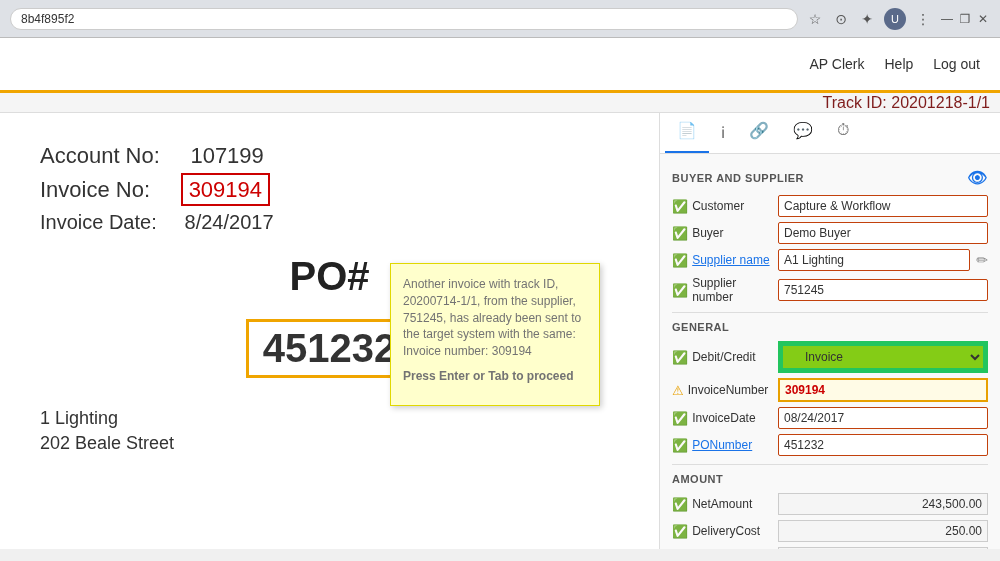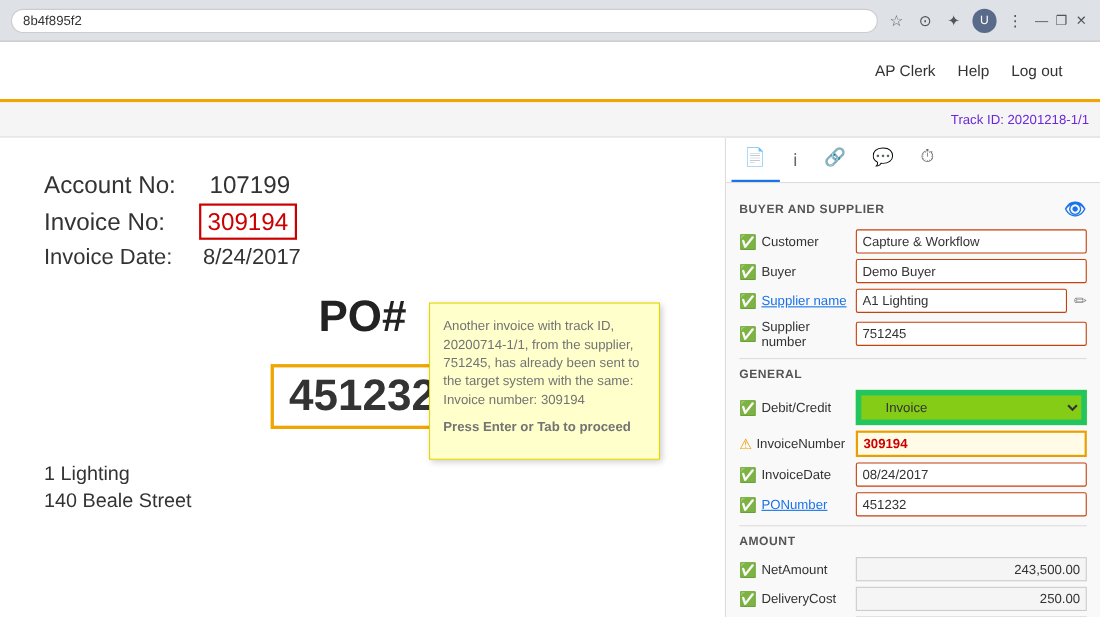--- a/index.html
+++ b/index.html
@@ -57,42 +57,42 @@
       color: white; font-size: 11px;
     }
 
     
     .app-header {
       background: white;
       height: 55px;
       display: flex;
       align-items: center;
       justify-content: flex-end;
-      padding: 0 34px;
+      padding: 0 20px;
       border-bottom: 3px solid #f0a500;
       gap: 20px;
     }
     .app-nav-link {
       color: #333;
       text-decoration: none;
       font-size: 14px;
       cursor: pointer;
     }
 
     
     .track-bar {
       background: #f5f5f5;
-      height: 32px;
+      height: 20px;
       display: flex;
       align-items: center;
       justify-content: flex-end;
       padding: 0 10px;
       border-bottom: 1px solid #ddd;
-      font-size: 12px;
-      color: #6d28d9;
+      font-size: 16px;
+      color: #7f1d1d;
     }
 
     
     .main-content {
       display: flex;
       height: calc(561px - 38px - 55px - 32px);
       overflow: hidden;
     }
 
     
@@ -346,21 +346,21 @@
     <div class="doc-invoice-date">
       <span>Invoice Date:</span>
       &nbsp;&nbsp;&nbsp;
       <span>8/24/2017</span>
     </div>
     <div class="doc-po">
       <span>PO#</span>
       <span class="doc-po-number">451232</span>
     </div>
     <div class="doc-company">1 Lighting</div>
-    <div class="doc-address">140 Beale Street</div>
+    <div class="doc-address">202 Beale Street</div>
 
     <div class="tooltip-box">
       <p>Another invoice with track ID, 20200714-1/1, from the supplier, 751245, has already been sent to the target system with the same:<br>Invoice number: 309194</p>
       <p class="press-enter">Press Enter or Tab to proceed</p>
     </div>
   </div>
 
   <div class="right-panel">
 
     <div class="panel-tabs">

